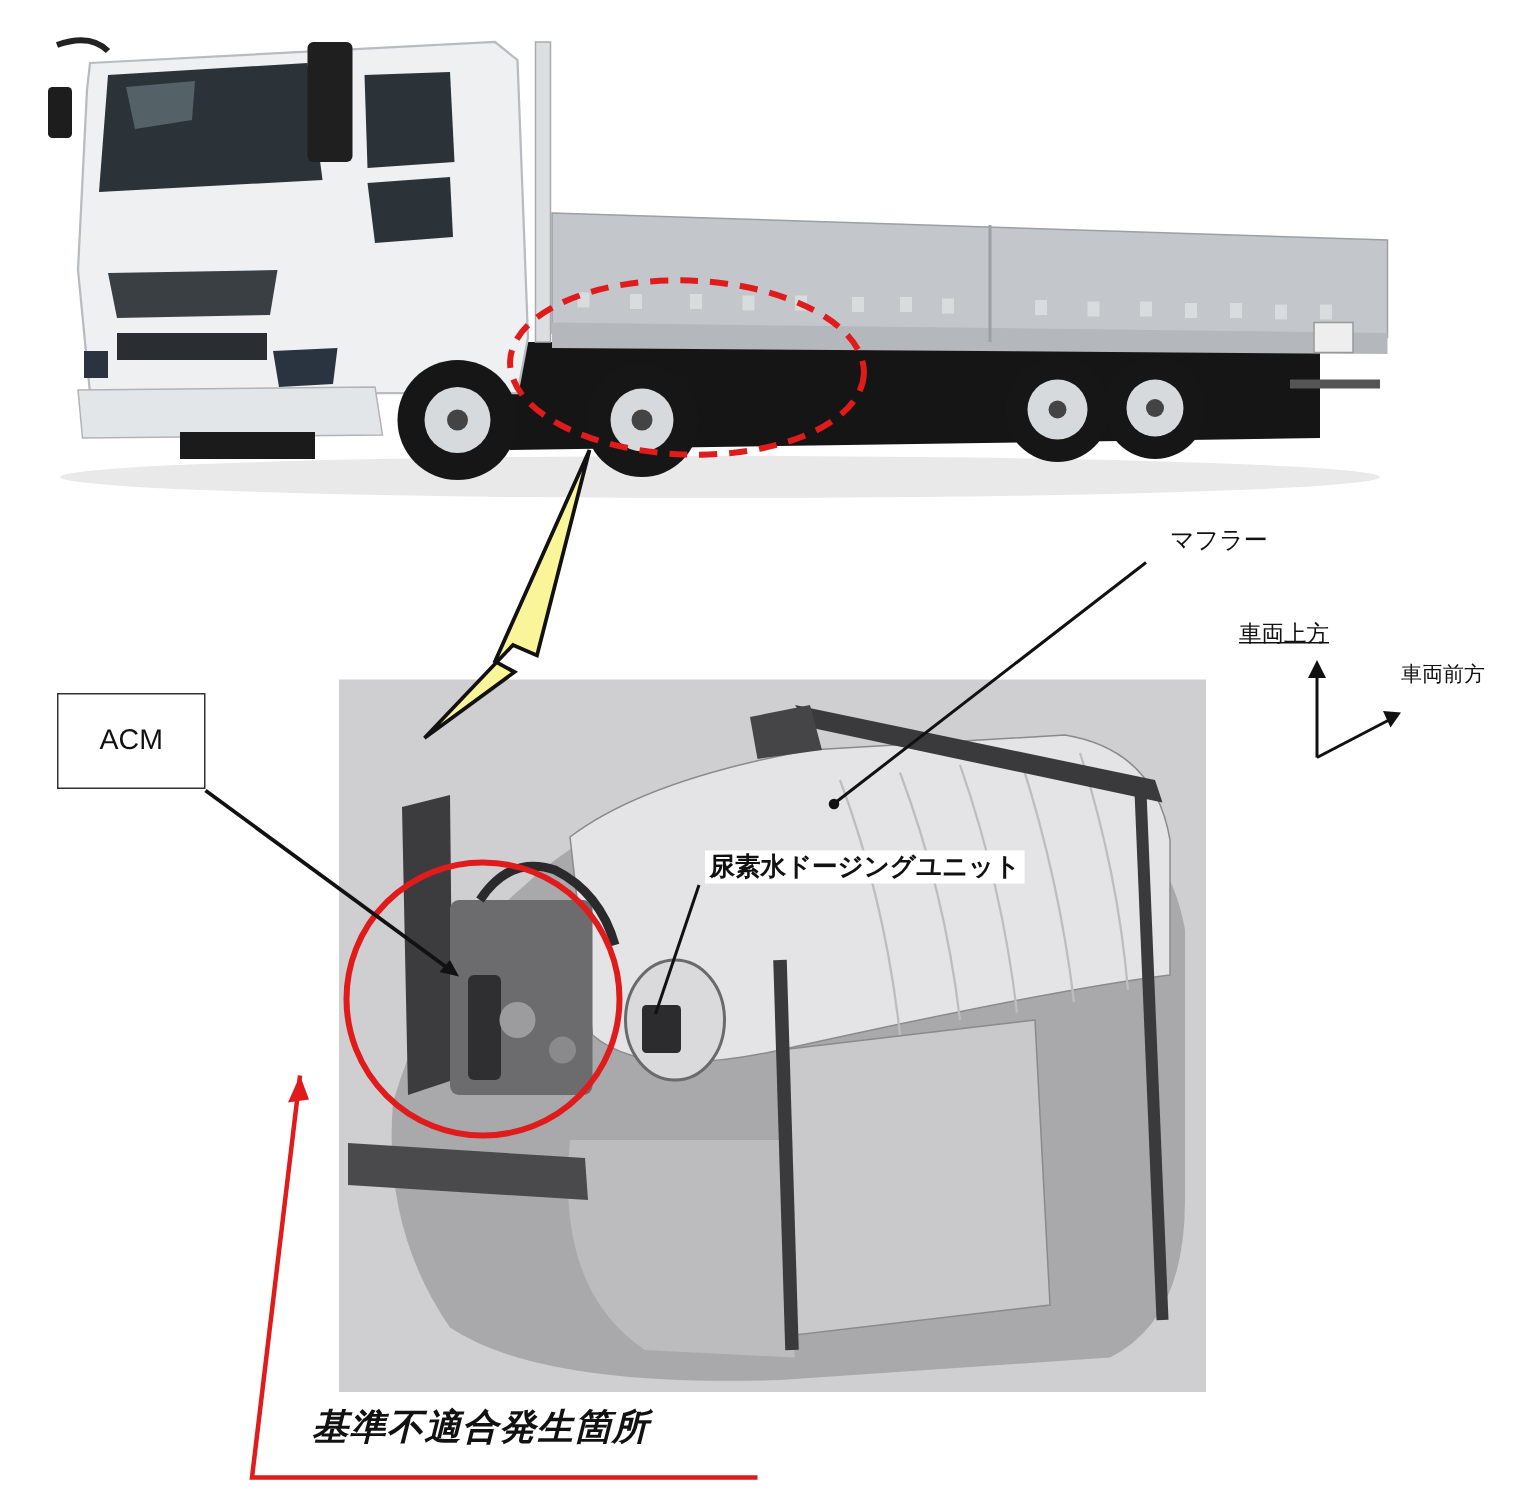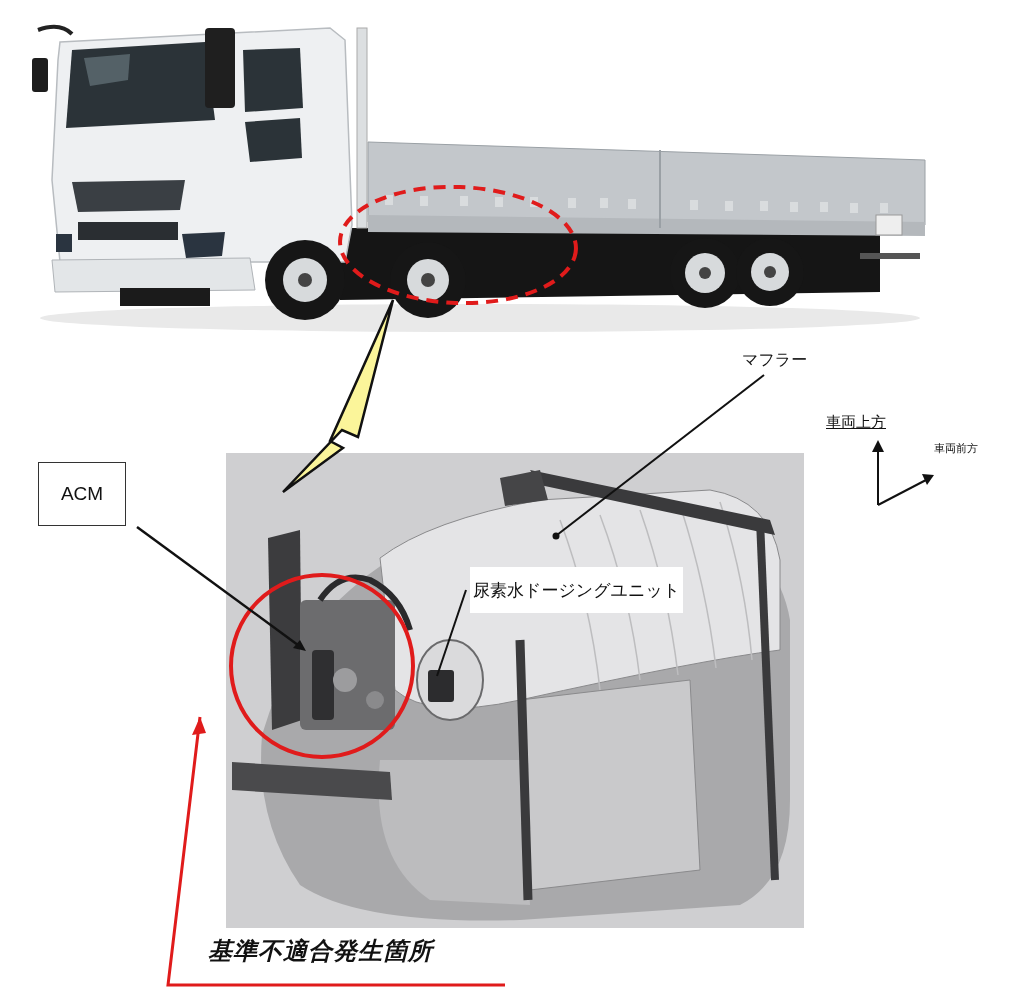--- a/index.html
+++ b/index.html
@@ -1,24 +1,24 @@
 <!DOCTYPE html>
 <html><head>
 <meta charset="utf-8">
 <style>
   html,body{margin:0;padding:0;background:#ffffff;}
   body{width:1024px;height:1001px;position:relative;overflow:hidden;font-family:"DejaVu Sans","Liberation Sans",sans-serif;}
   .abs{position:absolute;}
   #panel{left:226px;top:453px;width:578px;height:475px;background:#cfcfd1;}
   .label{position:absolute;color:#111;white-space:nowrap;}
-  #acm-box{left:38px;top:462px;width:88px;height:64px;border:1.5px solid #333;background:#fff;display:flex;align-items:center;justify-content:center;font-family:"Liberation Sans",sans-serif;font-size:19px;color:#111;box-sizing:border-box;}
-  #muffler-label{left:742px;top:350px;font-size:16px;}
-  #urea-label{left:470px;top:567px;font-size:17px;background:#ffffff;padding:12px 3px;line-height:22px;}
+  #acm-box{left:38px;top:462px;width:99px;height:64px;border:1.5px solid #333;background:#fff;display:flex;align-items:center;justify-content:center;font-family:"Liberation Sans",sans-serif;font-size:19px;color:#111;box-sizing:border-box;}
+  #muffler-label{left:780px;top:350px;font-size:16px;}
+  #urea-label{left:470px;top:567px;font-size:17px;background:#ffffff;padding:0 3px;line-height:22px;font-weight:bold;}
   #up-label{left:826px;top:413px;font-size:15px;text-decoration:underline;}
-  #front-label{left:934px;top:441px;font-size:11px;}
+  #front-label{left:934px;top:441px;font-size:14px;}
   #defect-label{left:208px;top:935px;font-size:24px;font-weight:bold;letter-spacing:1px;font-style:italic;}
   svg{position:absolute;left:0;top:0;}
 </style>
 </head>
 <body>
 
 <div id="panel" class="abs"></div>
 
 <svg width="1024" height="1001" viewBox="0 0 1024 1001">
 

